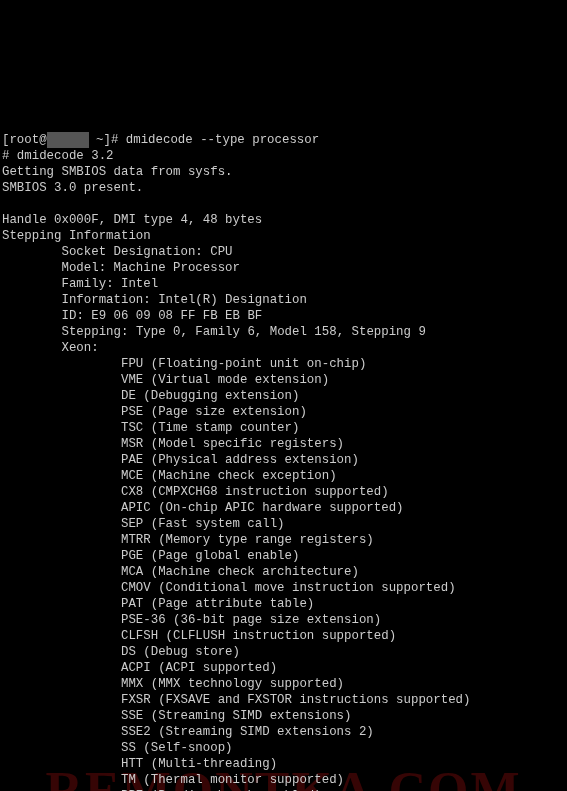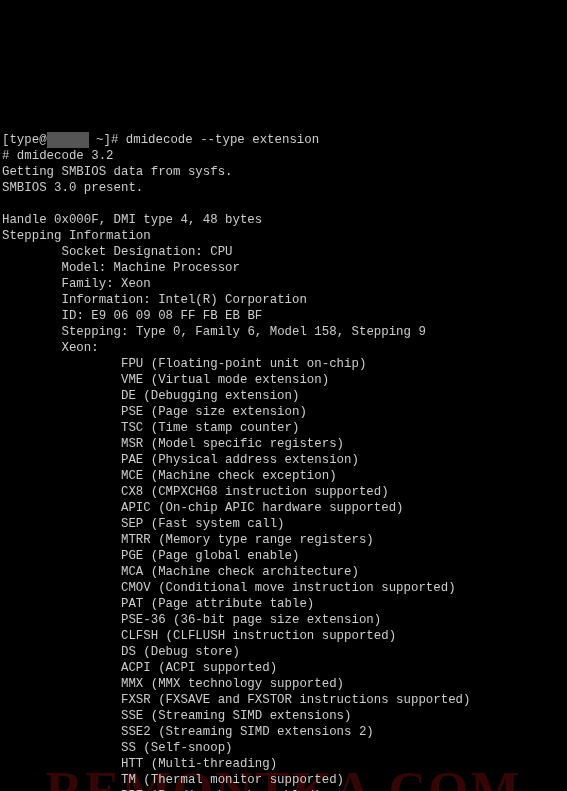--- a/index.html
+++ b/index.html
@@ -45,31 +45,31 @@
   }
 </style>
 </head>
 <body>
 
 
 
 <div class="wm">REMONTKA.COM</div>
 
 <div class="term">
-<span>[<span>type</span>@<span class="hostmask">      </span> <span>~</span>]# <span>dmidecode --type extension</span></span>
+<span>[<span>root</span>@<span class="hostmask">      </span> <span>~</span>]# <span>dmidecode --type processor</span></span>
 <span># dmidecode 3.2</span>
 <span>Getting SMBIOS data from sysfs.</span>
 <span>SMBIOS 3.0 present.</span>
 
 <span>Handle 0x000F, DMI type 4, 48 bytes</span>
 <span>Stepping Information</span>
         <span>Socket Designation</span>: <span>CPU</span>
         <span>Model</span>: <span>Machine Processor</span>
-        <span>Family</span>: <span>Xeon</span>
-        <span>Information</span>: <span>Intel(R) Corporation</span>
+        <span>Family</span>: <span>Intel</span>
+        <span>Information</span>: <span>Intel(R) Designation</span>
         <span>ID</span>: <span>E9 06 09 08 FF FB EB BF</span>
         <span>Stepping</span>: <span>Type 0, Family 6, Model 158, Stepping 9</span>
         <span>Xeon:</span>
 <span id="flags-container">                FPU (Floating-point unit on-chip)
                 VME (Virtual mode extension)
                 DE (Debugging extension)
                 PSE (Page size extension)
                 TSC (Time stamp counter)
                 MSR (Model specific registers)
                 PAE (Physical address extension)

